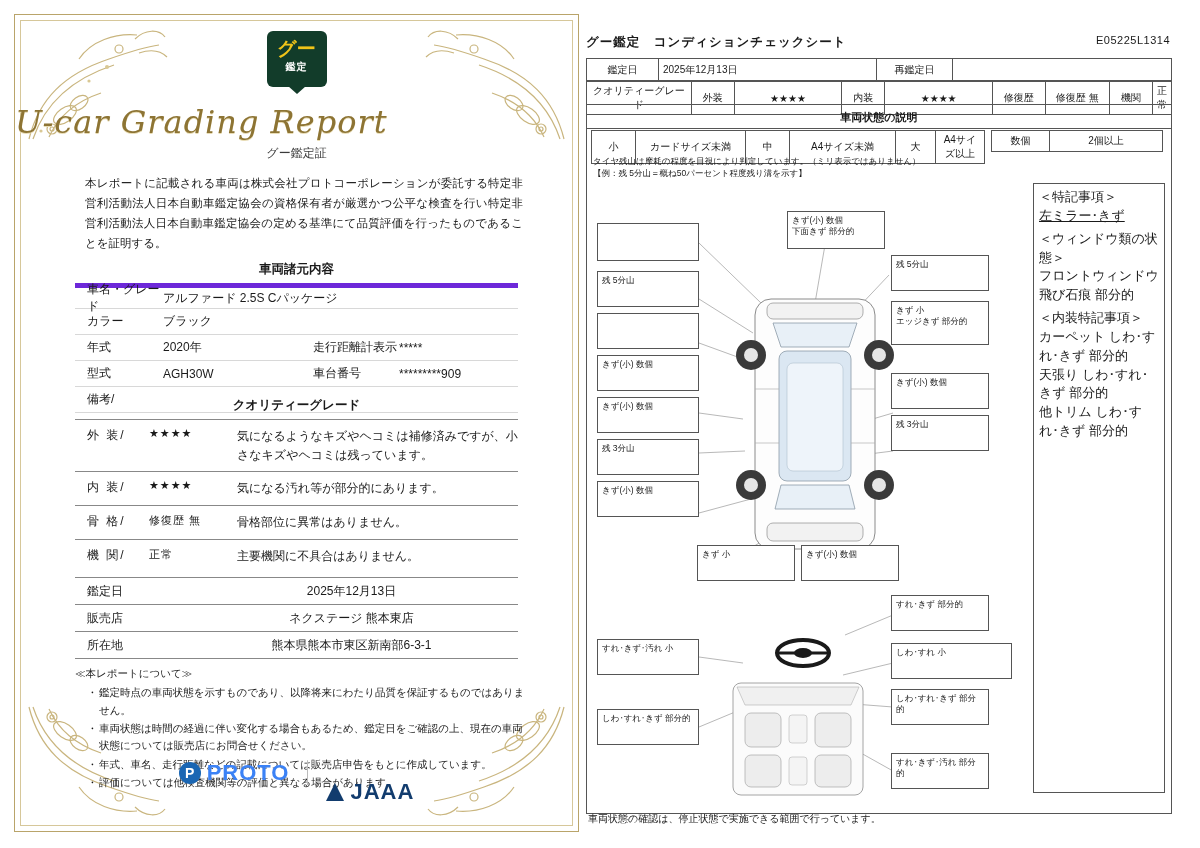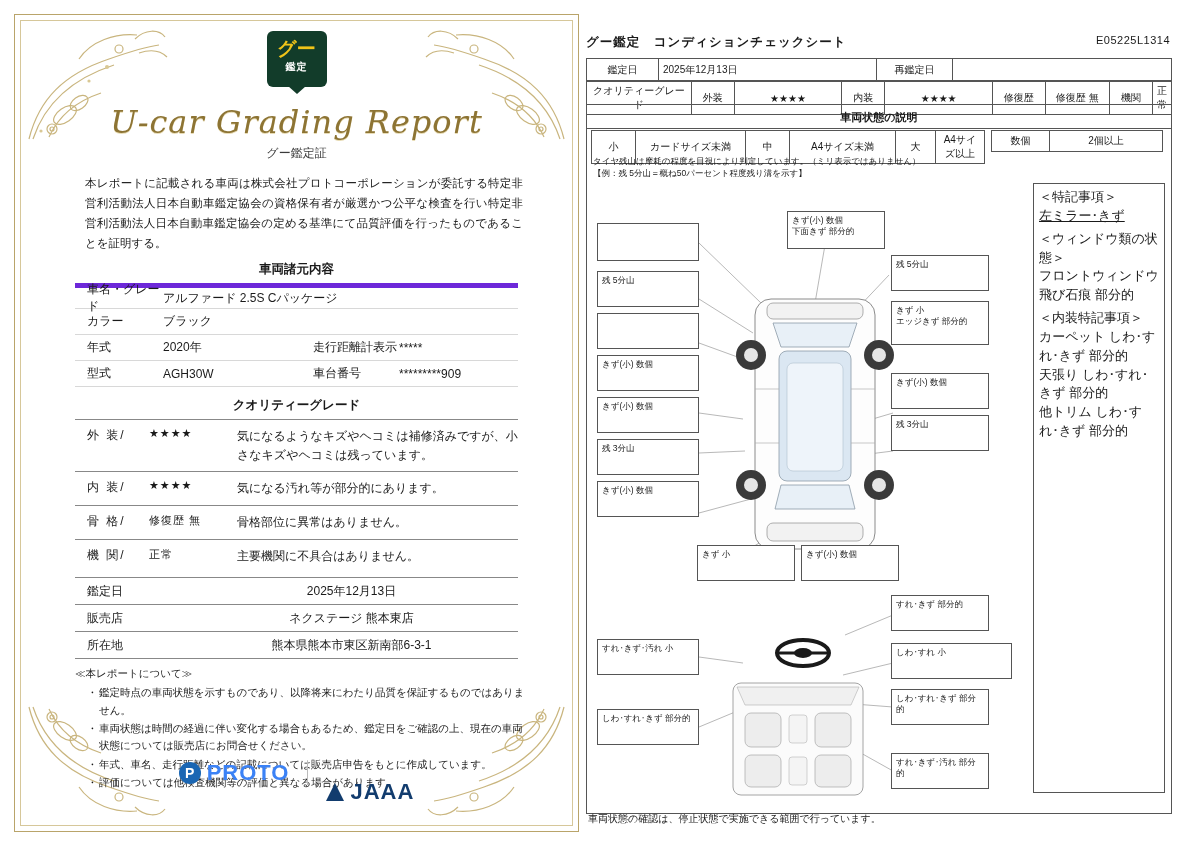--- a/index.html
+++ b/index.html
@@ -58,21 +58,21 @@
   .logo-badge::after{
     content:"";
     position:absolute; bottom:-7px; left:50%; transform:translateX(-50%);
     border-left:9px solid transparent; border-right:9px solid transparent;
     border-top:8px solid #123c2a;
   }
 
   .cert-title {
     position: absolute;
     top: 88px; left: 0; right: 0;
-    text-align: center;
+    text-align: left;
     font-family: "DejaVu Serif", serif;
     font-style: italic;
     font-size: 32px;
     color: #8d7434;
     letter-spacing: 1px;
     text-shadow: 0 1px 0 #e8dcb5;
   }
   .cert-subtitle {
     position: absolute;
     top: 130px; left: 0; right: 0;
@@ -364,20 +364,24 @@
         <div class="val2">2020年</div>
         <div class="lbl2">走行距離計表示</div>
         <div class="val">*****</div>
       </div>
       <div class="row">
         <div class="lbl">型式</div>
         <div class="val2">AGH30W</div>
         <div class="lbl2">車台番号</div>
         <div class="val">*********909</div>
       </div>
+      <div class="row">
+        <div class="lbl">備考/</div>
+        <div class="val"></div>
+      </div>
     </div>
 
     <div class="sec-head grade">クオリティーグレード</div>
 
     <div class="grades">
       <div class="row">
         <div class="g-lbl">外 装/</div>
         <div class="g-stars">★★★★</div>
         <div class="g-txt">気になるようなキズやヘコミは補修済みですが、小さなキズやヘコミは残っています。</div>
       </div>

